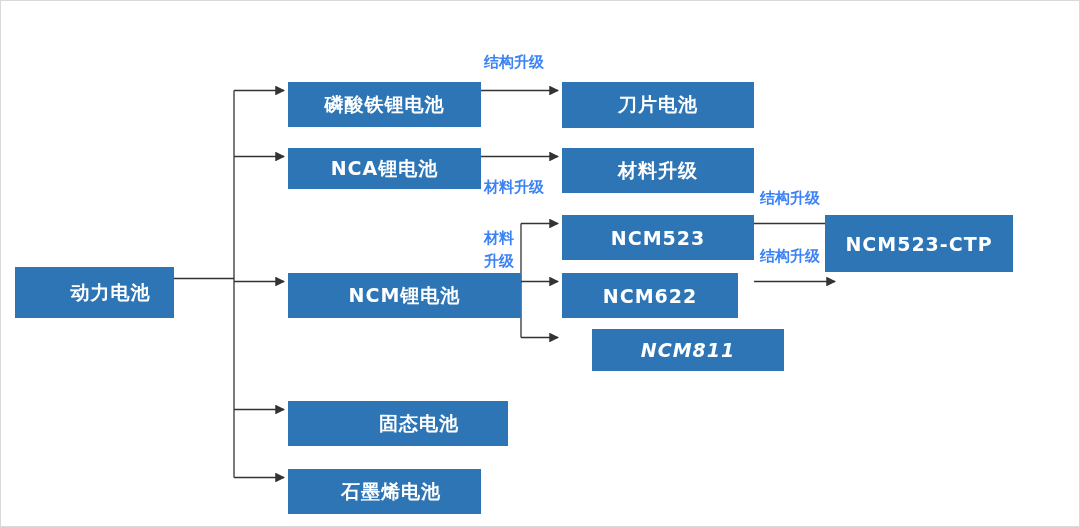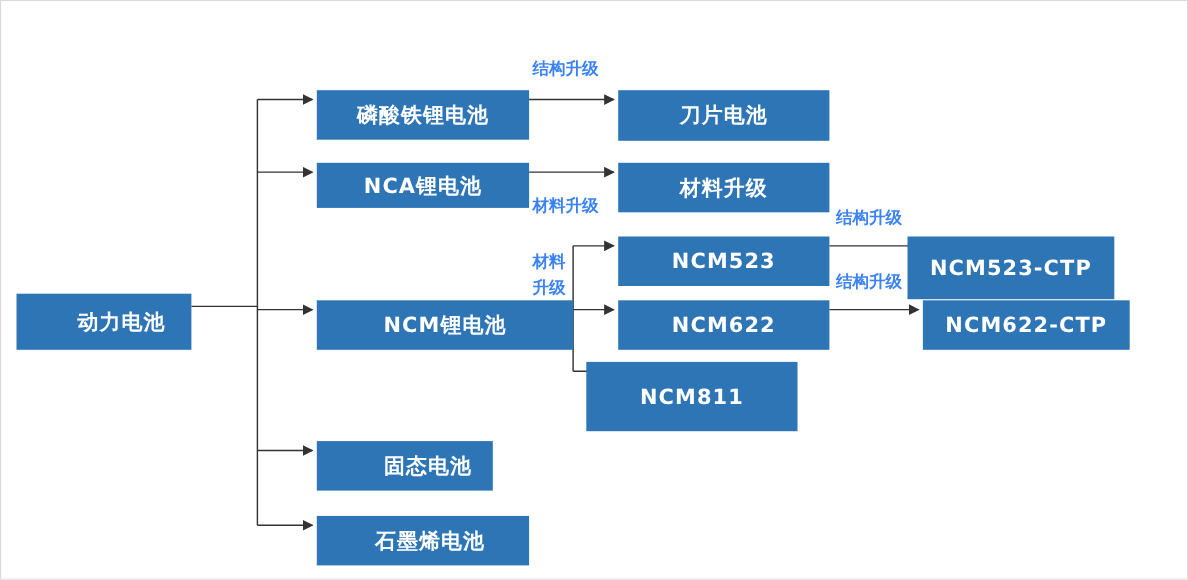--- a/index.html
+++ b/index.html
@@ -71,31 +71,30 @@
 
       <path d="M753,280.5 H834" marker-end="url(#arrow)"></path>
     </g>
   </svg>
 
   <div class="node" style="left:14px;top:252px;width:159px;height:51px;padding-left:32px;">动力电池</div>
 
   <div class="node" style="left:287px;top:67px;width:193px;height:45px;">磷酸铁锂电池</div>
   <div class="node" style="left:287px;top:133px;width:193px;height:41px;">NCA锂电池</div>
   <div class="node" style="left:287px;top:258px;width:233px;height:45px;">NCM锂电池</div>
-  <div class="node" style="left:287px;top:386px;width:160px;height:45px;padding-left:42px;">固态电池</div>
+  <div class="node" style="left:287px;top:386px;width:220px;height:45px;padding-left:42px;">固态电池</div>
   <div class="node" style="left:287px;top:454px;width:193px;height:45px;padding-left:13px;">石墨烯电池</div>
 
   <div class="node" style="left:561px;top:67px;width:192px;height:46px;">刀片电池</div>
   <div class="node" style="left:561px;top:133px;width:192px;height:45px;">材料升级</div>
   <div class="node" style="left:561px;top:200px;width:192px;height:45px;text-align:center;">NCM523</div>
-  <div class="node" style="left:561px;top:258px;width:192px;height:45px;">NCM622</div>
-  <div class="node" style="left:532px;top:314px;width:192px;height:63px;">NCM811</div>
+  <div class="node" style="left:561px;top:258px;width:176px;height:45px;">NCM622</div>
+  <div class="node" style="left:591px;top:314px;width:192px;height:42px;font-style:italic;">NCM811</div>
 
   <div class="node" style="left:824px;top:200px;width:188px;height:57px;">NCM523-CTP</div>
-  <div class="node" style="left:838px;top:258px;width:188px;height:45px;">NCM622-CTP</div>
 
   <div class="edge-label" style="left:483px;top:50px;">结构升级</div>
   <div class="edge-label" style="left:483px;top:131px;margin-top:44px;">材料升级</div>
   <div class="edge-label" style="left:483px;top:226px;">材料
 升级</div>
   <div class="edge-label" style="left:759px;top:186px;">结构升级</div>
   <div class="edge-label" style="left:759px;top:244px;">结构升级</div>
 
 </div>
 

